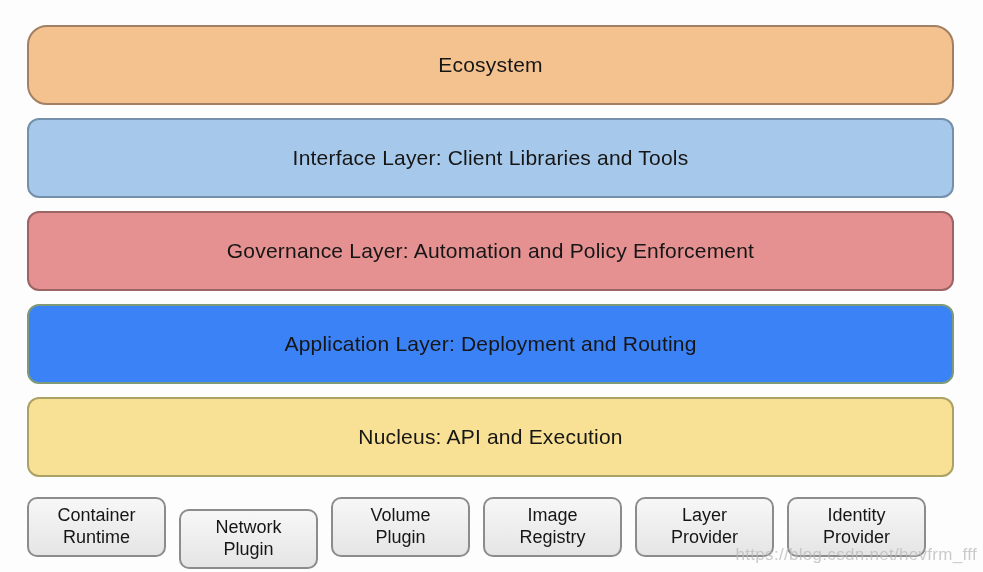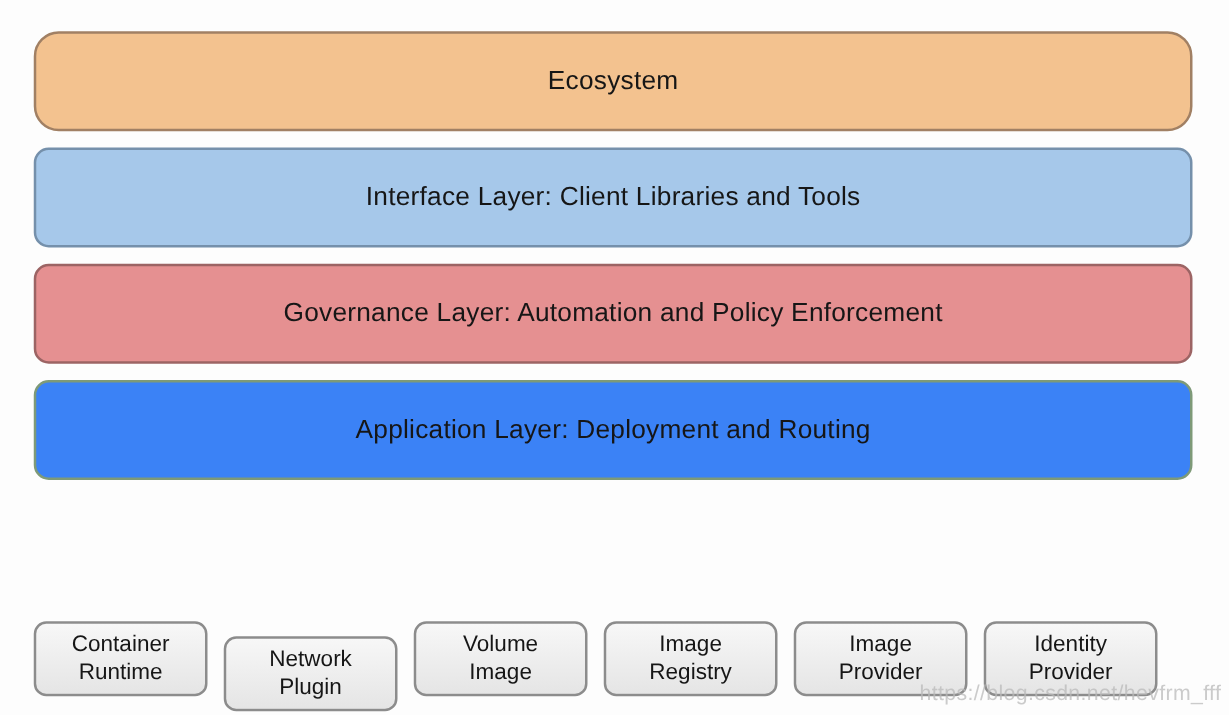--- a/index.html
+++ b/index.html
@@ -89,36 +89,39 @@
   </div>
 
   <div class="layer layer-2" style="background: rgb(229, 144, 145); border-color: rgb(156, 100, 100);">
     <span class="layer-label">Governance Layer: Automation and Policy Enforcement</span>
   </div>
 
   <div class="layer layer-3" style="background: #3b82f6; border-color: rgb(126, 154, 120);">
     <span class="layer-label">Application Layer: Deployment and Routing</span>
   </div>
 
+  <div class="layer layer-4" style="background: rgb(248, 224, 149); border-color: rgb(173, 162, 102);">
+    <span class="layer-label">Nucleus: API and Execution</span>
+  </div>
 
   <div class="plugin-row">
     <div class="plugin" style="border-color: rgb(140, 140, 140);">
       <span class="plugin-label">Container Runtime</span>
     </div>
     <div class="plugin" style="border-color: rgb(140, 140, 140); margin-top: 12px;">
       <span class="plugin-label">Network Plugin</span>
     </div>
     <div class="plugin" style="border-color: rgb(140, 140, 140);">
-      <span class="plugin-label">Volume Image</span>
+      <span class="plugin-label">Volume Plugin</span>
     </div>
     <div class="plugin" style="border-color: rgb(140, 140, 140);">
       <span class="plugin-label">Image Registry</span>
     </div>
     <div class="plugin" style="border-color: rgb(140, 140, 140);">
-      <span class="plugin-label">Image Provider</span>
+      <span class="plugin-label">Layer Provider</span>
     </div>
     <div class="plugin" style="border-color: rgb(140, 140, 140);">
       <span class="plugin-label">Identity Provider</span>
     </div>
   </div>
 
   <div class="watermark">https://blog.csdn.net/hevfrm_fff</div>
 
 </div>
 

